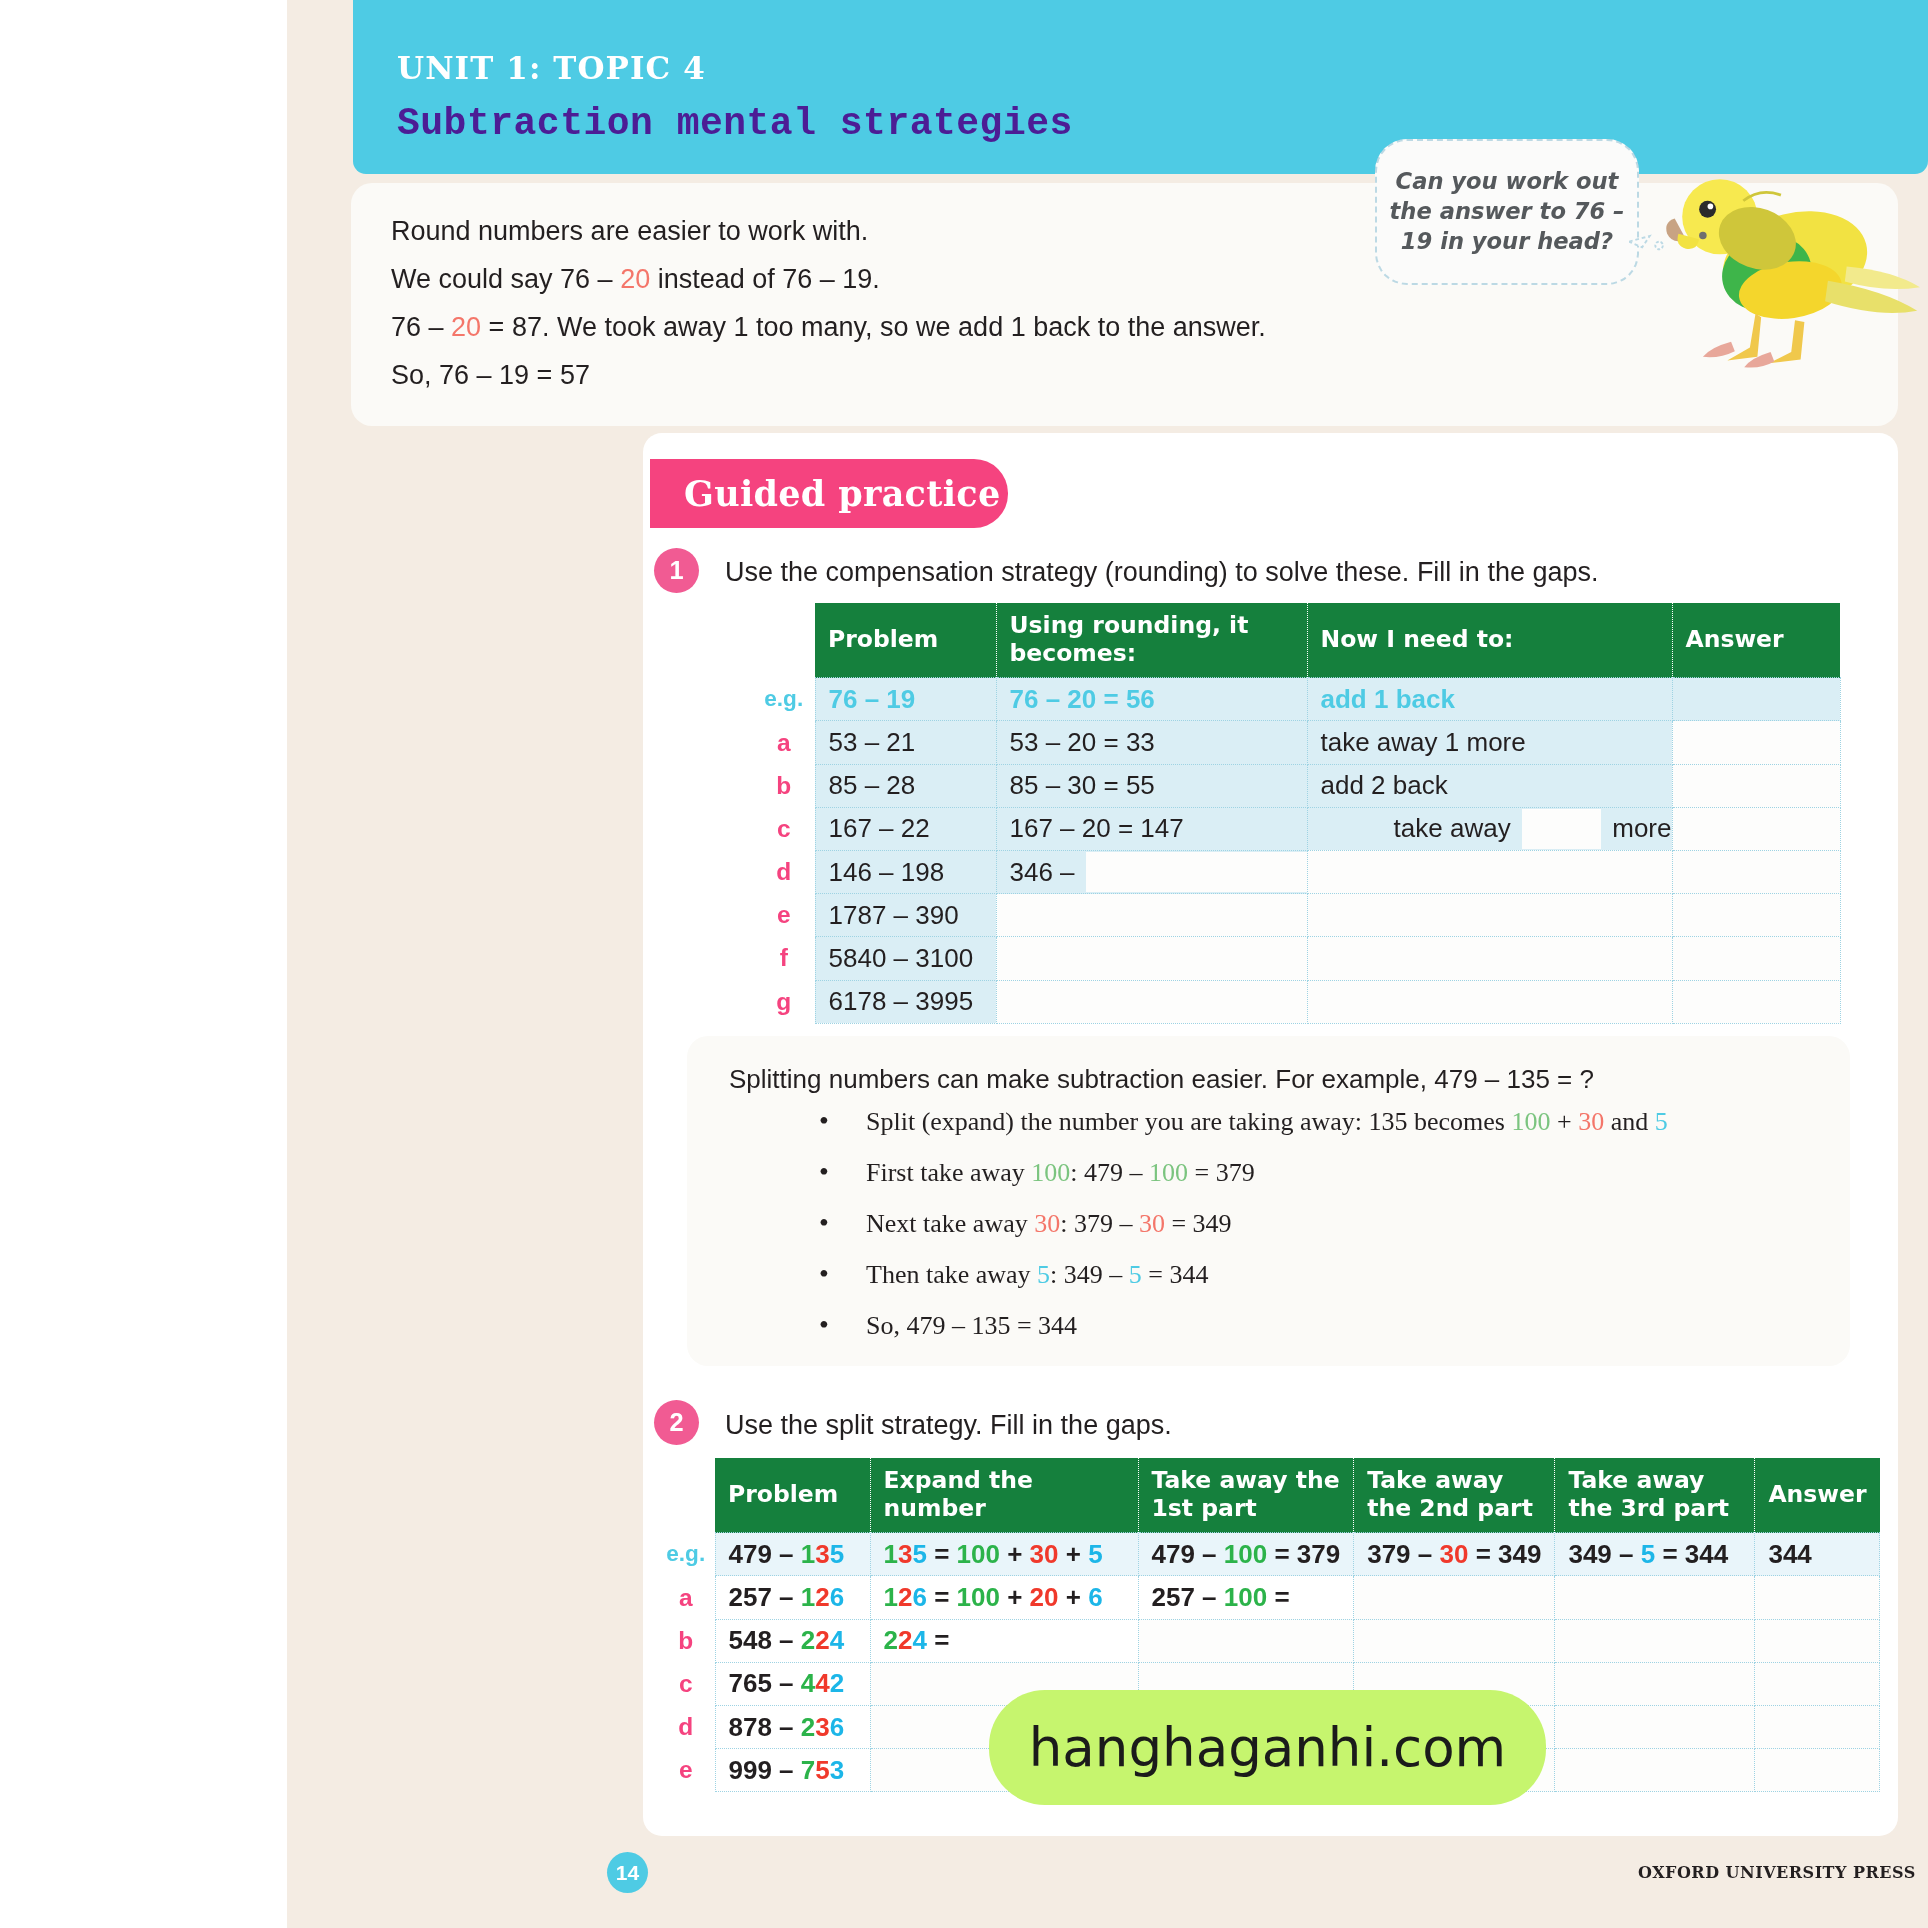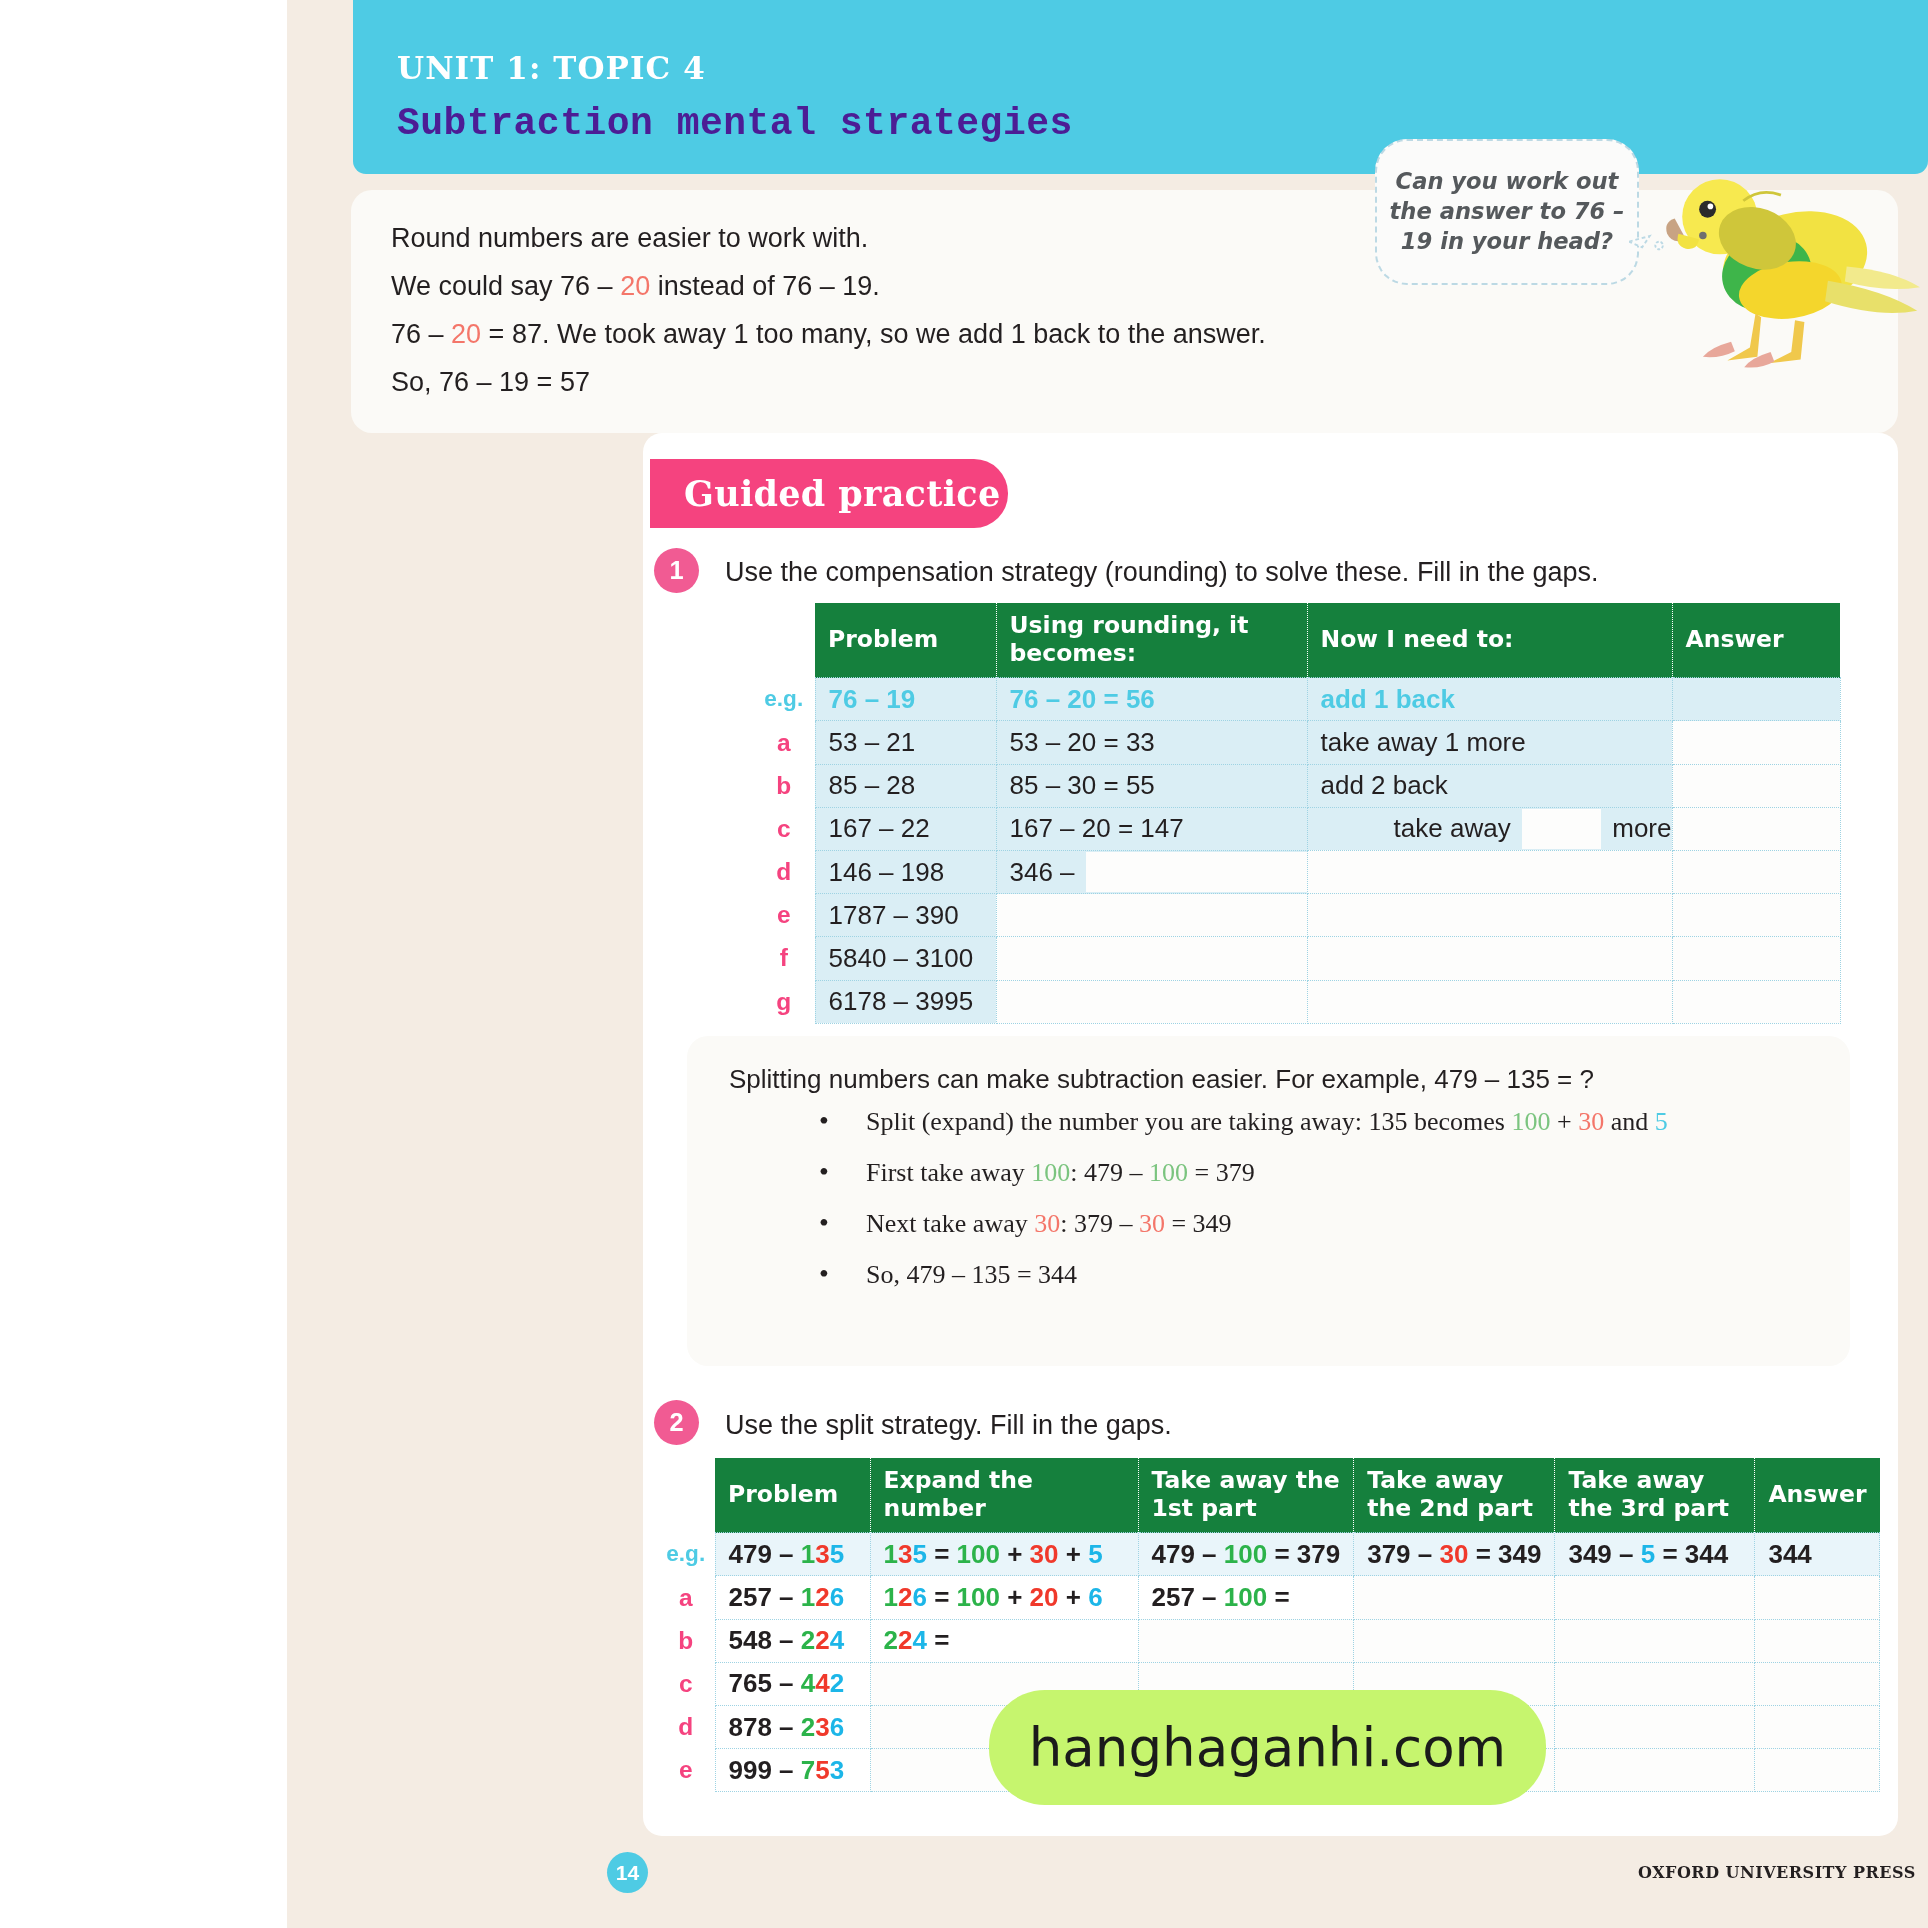--- a/index.html
+++ b/index.html
@@ -31,21 +31,21 @@
   }
   #banner .topic {
     position: absolute; left: 44px; top: 102px;
     color: #4c1d95; font-size: 38px; font-weight: bold;
     letter-spacing: 0.5px;
     font-family: Liberation Mono, monospace;
   }
   
   #intro-card {
     position: absolute;
-    left: 64px; top: 190px;
+    left: 64px; top: 183px;
     width: 1547px; height: 243px;
     background: #fbfaf7;
     border-radius: 21px;
     padding-left: 20px;
   }
   #intro-card p {
     position: absolute; left: 40px;
     font-size: 27px; color: #231f20; white-space: nowrap;
   }
   #intro-card p.l1 { top: 33px; }
@@ -329,20 +329,21 @@
       </tbody>
     </table>
   </div>
 
   <div id="split-card">
     <div class="intro">Splitting numbers can make subtraction easier. For example, 479 – 135 = ?</div>
     <ul>
       <li><span>Split (expand) the number you are taking away: 135 becomes </span><span class="g">100</span><span> + </span><span class="r">30</span><span> and </span><span class="b">5</span></li>
       <li><span>First take away </span><span class="g">100</span><span>: 479 – </span><span class="g">100</span><span> = 379</span></li>
       <li><span>Next take away </span><span class="r">30</span><span>:  379 – </span><span class="r">30</span><span> = 349</span></li>
+      <li><span>Then take away </span><span class="b">5</span><span>: 349 – </span><span class="b">5</span><span> = 344</span></li>
       <li><span>So, 479 – 135 = 344</span></li>
     </ul>
   </div>
 
   <div class="qnum" style="left:367px; top:1400px;">2</div>
   <div class="qtext" style="left:438px; top:1410px;">Use the split strategy. Fill in the gaps.</div>
 
   <div style="position:absolute; left:370px; top:1458px;">
     <table>
       <colgroup>

